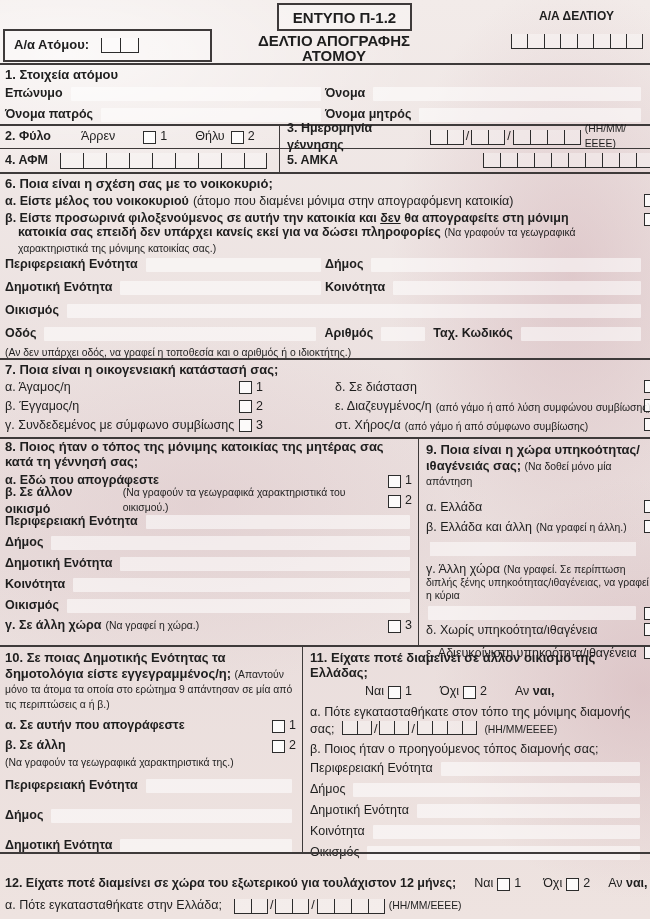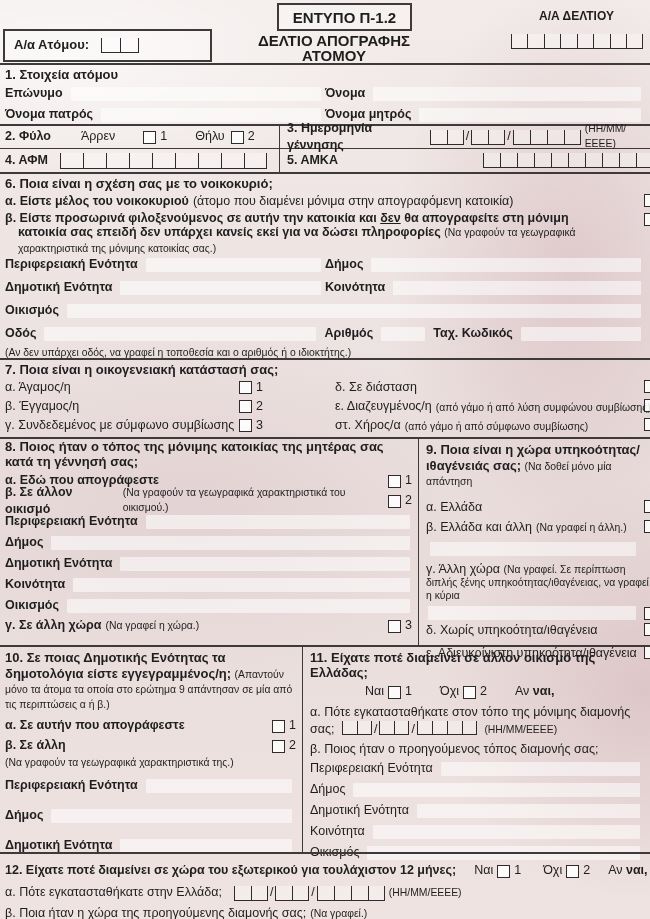--- a/index.html
+++ b/index.html
@@ -73,21 +73,21 @@
   .cbline{position:relative;height:16px;margin-top:3px;display:flex;align-items:center}
   .s1011{height:207px}
   .col10{width:303px;flex:none;border-right:1.5px solid var(--line);padding:3px 6px 0 5px}
   .col11{flex:1;padding:3px 8px 0 7px}
   .g10{height:30px}
   .g11{height:21px}
   .g11 .strip{margin-right:2px}
   .ynrow{display:flex;align-items:center;height:20px}
   .q11a{line-height:17px;margin-top:2px}
   .q11a .comb,.q12a .comb{vertical-align:-2px}
-  .s12{height:67px;padding-top:7px}
+  .s12{height:67px;padding-top:20px}
   .l1{display:flex;align-items:center;height:20px;white-space:nowrap}
   .q12a{display:flex;align-items:center;height:24px}
   .l3{display:flex;align-items:baseline;height:18px}
   .ml6{margin-left:6px}.ml8{margin-left:4px}.ml12{margin-left:12px}.ml18{margin-left:18px}.ml22{margin-left:22px}
   .ml28{margin-left:28px}.ml30{margin-left:30px}.ml55{margin-left:55px}
 </style>
 </head>
 <body>
 
 <div class="page">

